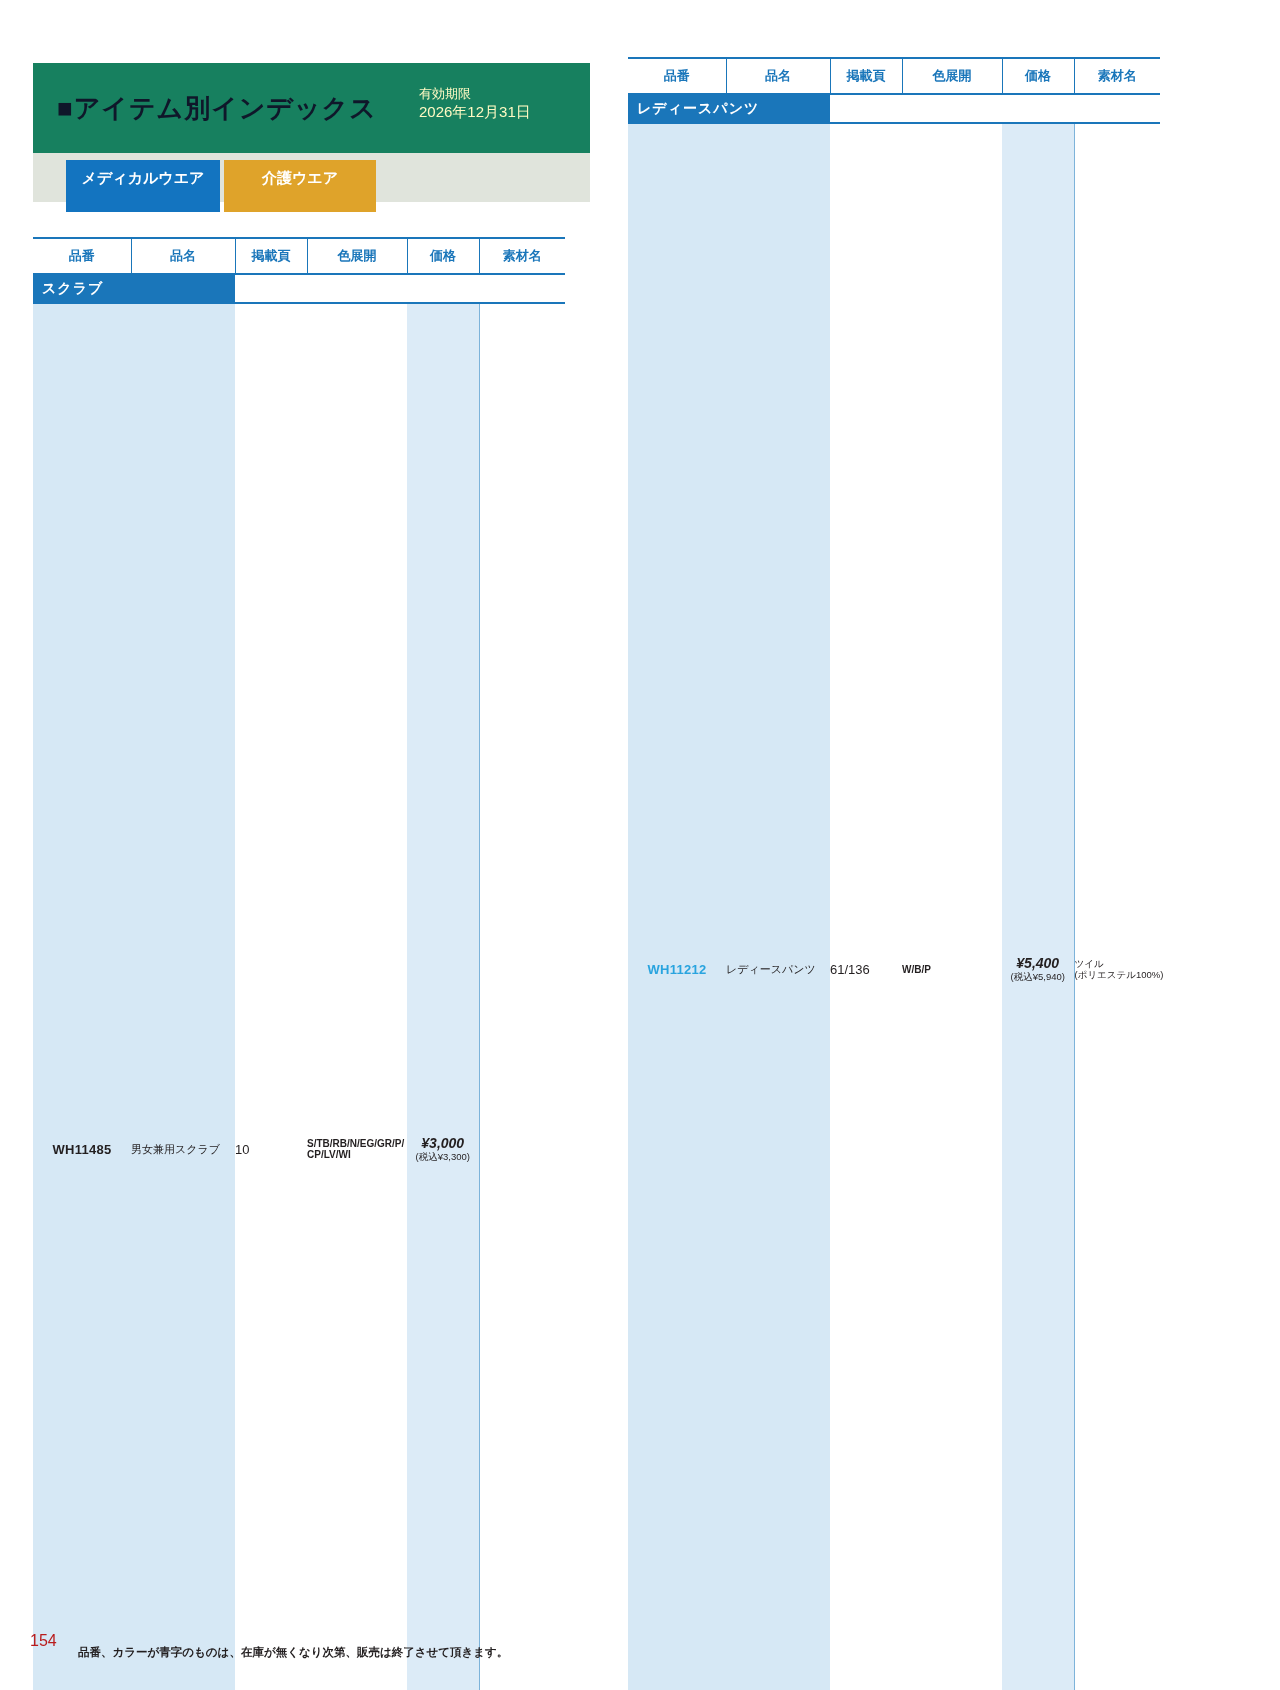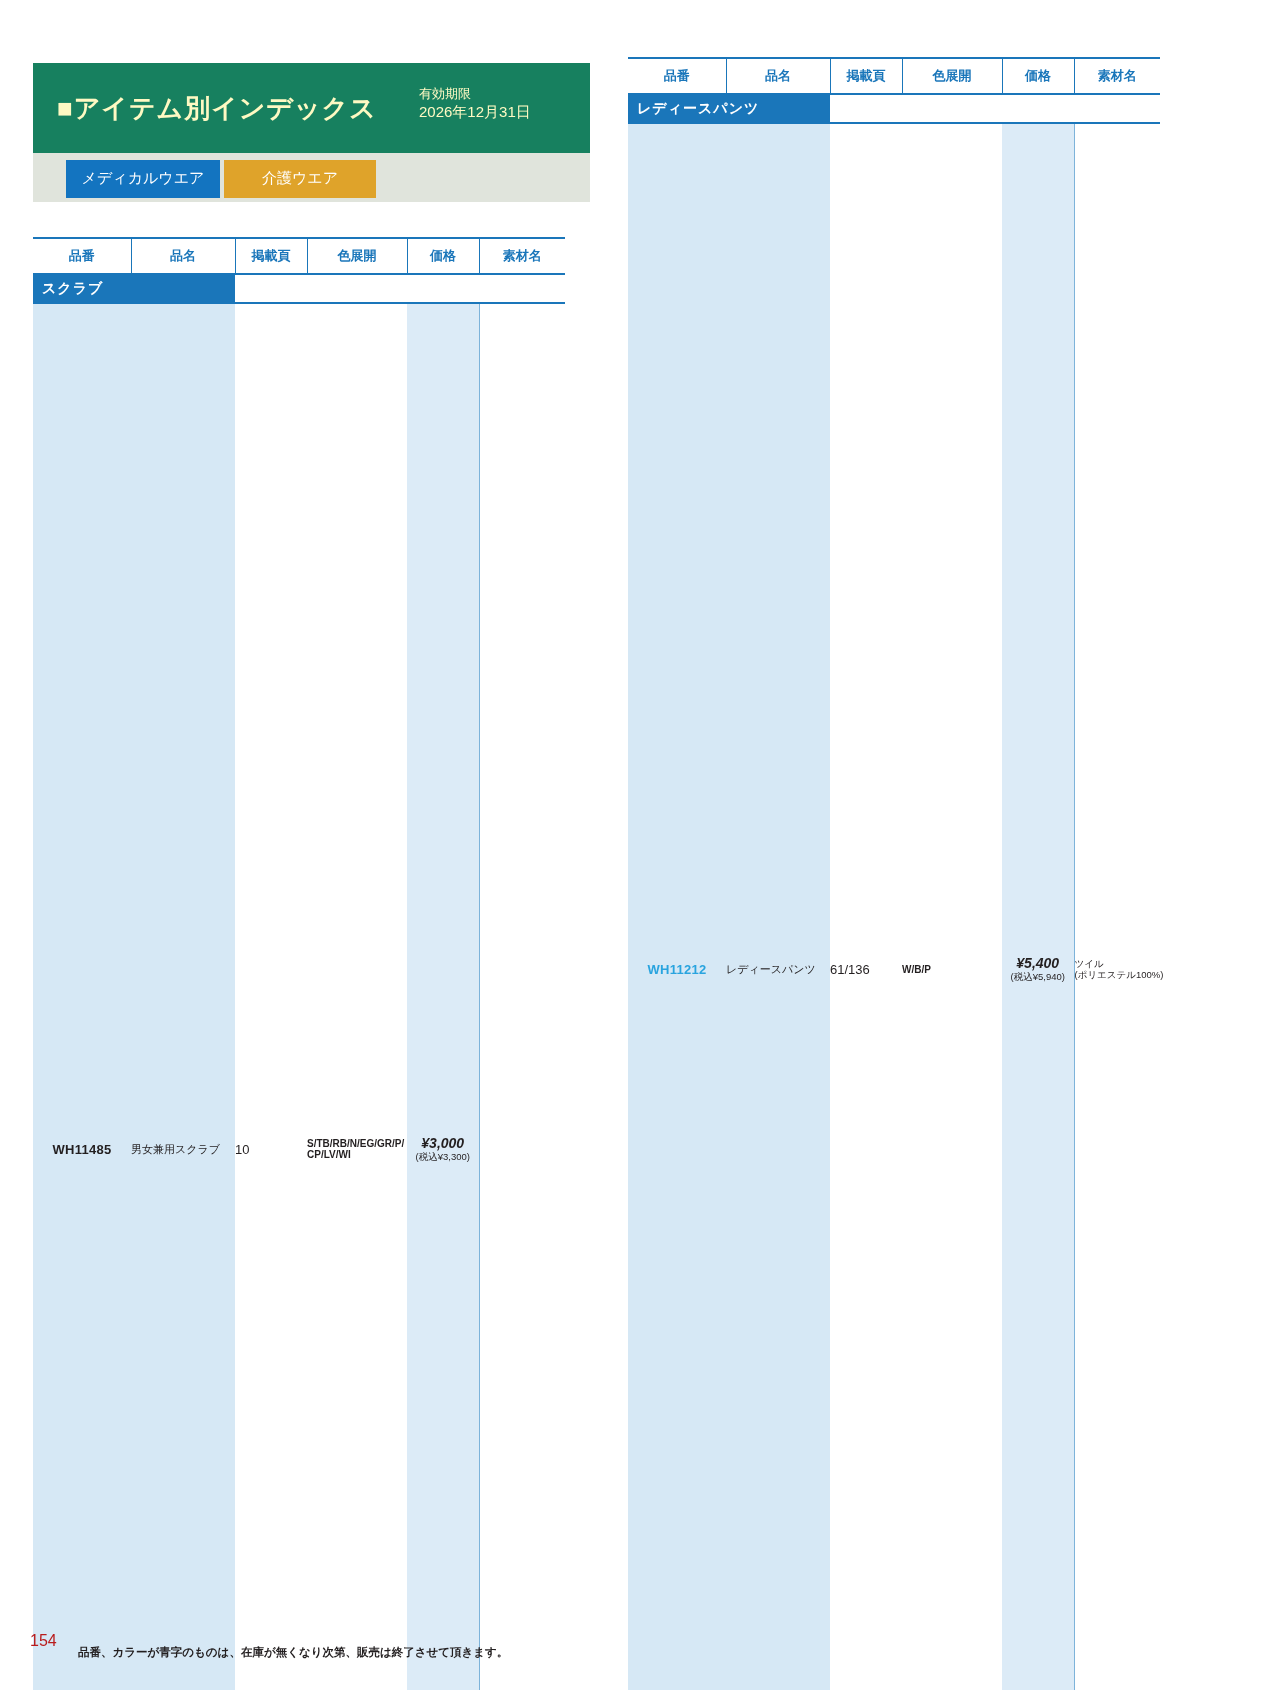--- a/index.html
+++ b/index.html
@@ -2,26 +2,26 @@
 <html><head>
 <meta charset="utf-8">
 <style>
   html,body{margin:0;padding:0;background:#fff;}
   .page{position:relative;width:1280px;height:1690px;background:#ffffff;
         font-family:"Liberation Sans","DejaVu Sans",sans-serif;color:#231f20;overflow:hidden;}
 
   
   .hdr{position:absolute;left:33px;top:63px;width:557px;}
   .hdr-green{height:90px;background:#17805f;position:relative;}
-  .hdr-title{position:absolute;left:24px;top:28px;color:#fef9c3;font-size:26px;font-weight:bold;letter-spacing:1px;}
+  .hdr-title{position:absolute;left:24px;top:28px;color:#0f172a;font-size:26px;font-weight:bold;letter-spacing:1px;}
   .hdr-val{position:absolute;left:386px;top:22px;color:#fef9c3;}
   .hdr-val .l1{font-size:13px;line-height:17px;}
   .hdr-val .l2{font-size:15px;line-height:19px;}
   .hdr-strip{height:49px;background:#e0e4dc;position:relative;}
-  .btn{position:absolute;top:7px;height:38px;color:#fff;font-size:15px;font-weight:normal;
+  .btn{position:absolute;top:7px;height:52px;color:#fff;font-size:15px;font-weight:bold;
        text-align:center;line-height:36px;cursor:pointer;}
   .btn-medical{left:33px;width:154px;background:#1374c0;}
   .btn-care{left:191px;width:152px;background:#dfa32a;}
 
   
   .tbl{position:absolute;}
   table.catalog{border-collapse:collapse;table-layout:fixed;width:532px;}
   table.catalog th{height:34px;font-size:13px;font-weight:bold;color:#1a76ba;background:#fff;
        border-top:2px solid #1a76ba;border-bottom:2px solid #1a76ba;padding:0;text-align:center;margin-top:32px;}
   table.catalog th + th{border-left:1px solid #1a76ba;}

